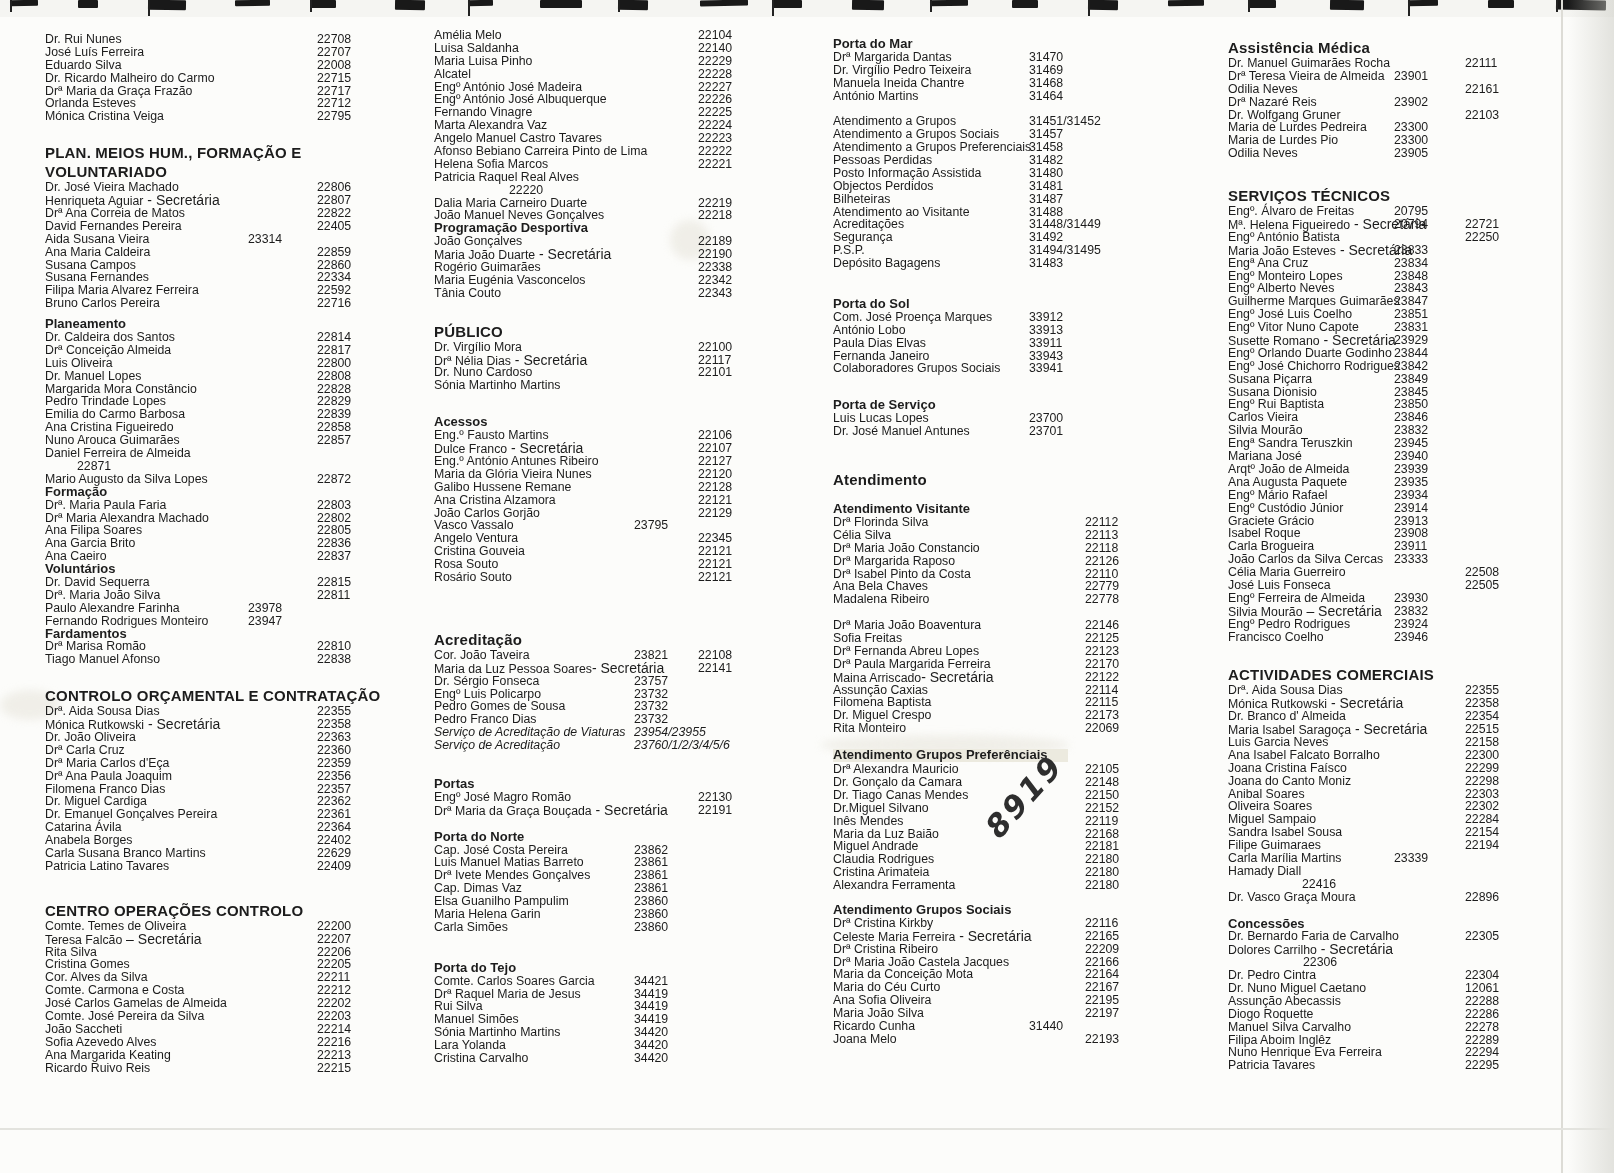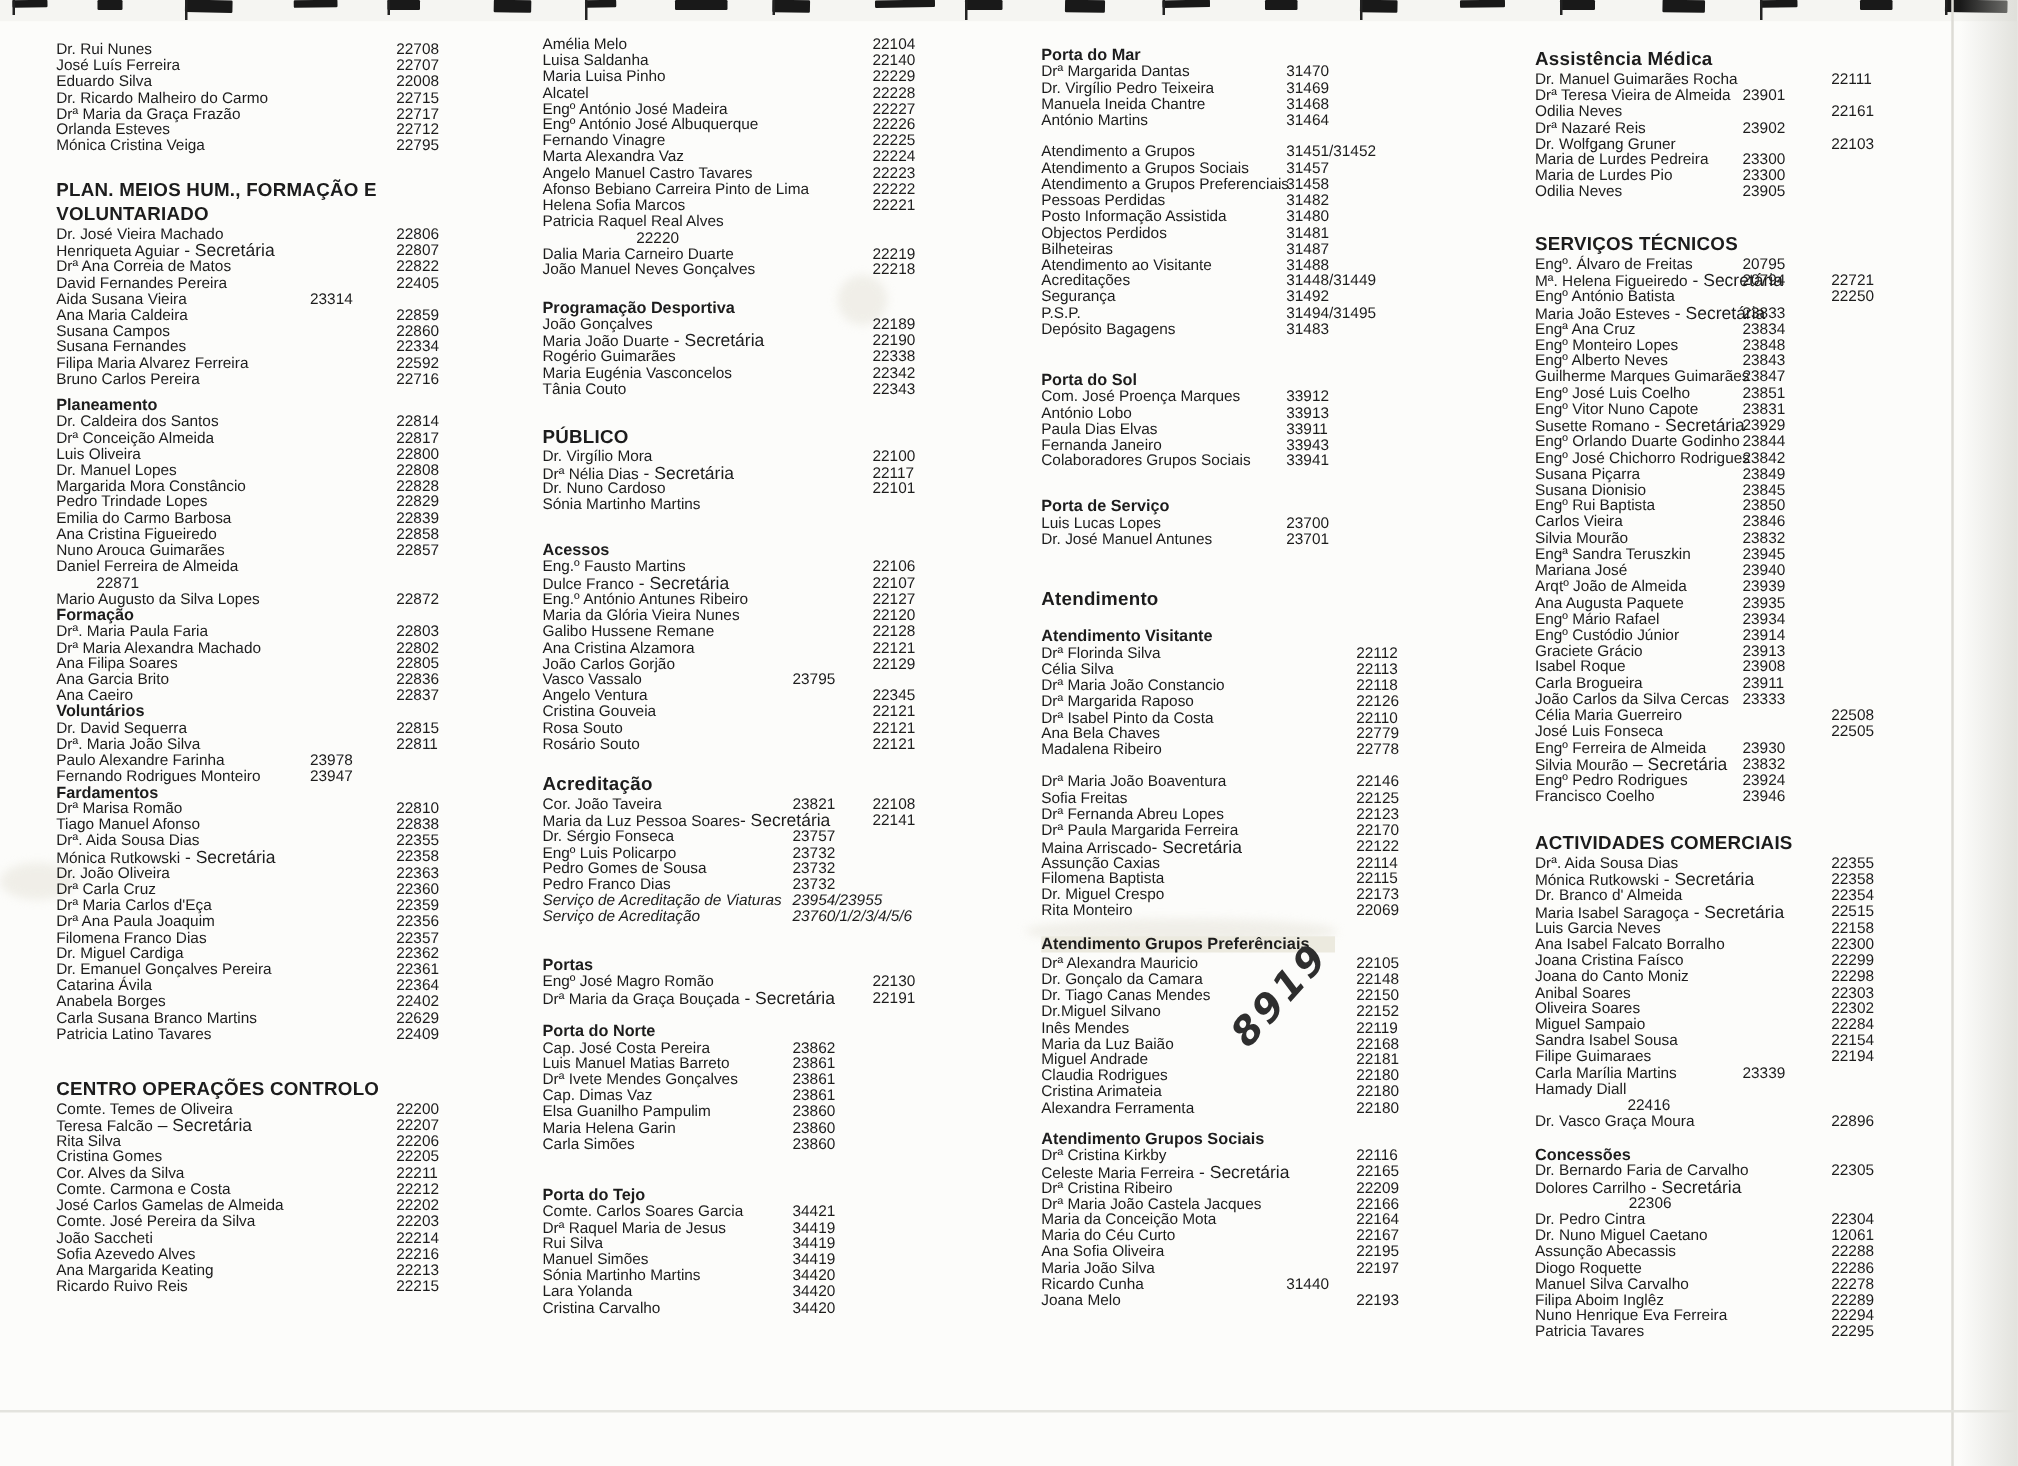--- a/index.html
+++ b/index.html
@@ -119,20 +119,21 @@
       <div class="row"><span class="nm">Ana Garcia Brito</span><span class="r">22836</span></div>
       <div class="row"><span class="nm">Ana Caeiro</span><span class="r">22837</span></div>
       <div class="h2">Voluntários</div>
       <div class="row"><span class="nm">Dr. David Sequerra</span><span class="r">22815</span></div>
       <div class="row"><span class="nm">Drª. Maria João Silva</span><span class="r">22811</span></div>
       <div class="row"><span class="nm">Paulo Alexandre Farinha</span><span class="m">23978</span></div>
       <div class="row"><span class="nm">Fernando Rodrigues Monteiro</span><span class="m">23947</span></div>
       <div class="h2">Fardamentos</div>
       <div class="row"><span class="nm">Drª Marisa Romão</span><span class="r">22810</span></div>
       <div class="row"><span class="nm">Tiago Manuel Afonso</span><span class="r">22838</span></div>
+      <div class="h1" style="margin-top: 20px;">CONTROLO ORÇAMENTAL E CONTRATAÇÃO</div>
       <div class="row"><span class="nm">Drª. Aida Sousa Dias</span><span class="r">22355</span></div>
       <div class="row"><span class="nm">Mónica Rutkowski<span class="sec"> - Secretária</span></span><span class="r">22358</span></div>
       <div class="row"><span class="nm">Dr. João Oliveira</span><span class="r">22363</span></div>
       <div class="row"><span class="nm">Drª Carla Cruz</span><span class="r">22360</span></div>
       <div class="row"><span class="nm">Drª Maria Carlos d'Eça</span><span class="r">22359</span></div>
       <div class="row"><span class="nm">Drª Ana Paula Joaquim</span><span class="r">22356</span></div>
       <div class="row"><span class="nm">Filomena Franco Dias</span><span class="r">22357</span></div>
       <div class="row"><span class="nm">Dr. Miguel Cardiga</span><span class="r">22362</span></div>
       <div class="row"><span class="nm">Dr. Emanuel Gonçalves Pereira</span><span class="r">22361</span></div>
       <div class="row"><span class="nm">Catarina Ávila</span><span class="r">22364</span></div>
@@ -162,21 +163,21 @@
       <div class="row"><span class="nm">Engº António José Albuquerque</span><span class="r">22226</span></div>
       <div class="row"><span class="nm">Fernando Vinagre</span><span class="r">22225</span></div>
       <div class="row"><span class="nm">Marta Alexandra Vaz</span><span class="r">22224</span></div>
       <div class="row"><span class="nm">Angelo Manuel Castro Tavares</span><span class="r">22223</span></div>
       <div class="row"><span class="nm">Afonso Bebiano Carreira Pinto de Lima</span><span class="r">22222</span></div>
       <div class="row"><span class="nm">Helena Sofia Marcos</span><span class="r">22221</span></div>
       <div class="row"><span class="nm">Patricia Raquel Real Alves</span></div>
       <div class="row"><span class="nm" style="padding-left: 75px;">22220</span></div>
       <div class="row"><span class="nm">Dalia Maria Carneiro Duarte</span><span class="r">22219</span></div>
       <div class="row"><span class="nm">João Manuel Neves Gonçalves</span><span class="r">22218</span></div>
-      <div class="h2" style="margin-top: 18px;">Programação Desportiva</div>
+      <div class="h2" style="">Programação Desportiva</div>
       <div class="row"><span class="nm">João Gonçalves</span><span class="r">22189</span></div>
       <div class="row"><span class="nm">Maria João Duarte<span class="sec"> - Secretária</span></span><span class="r">22190</span></div>
       <div class="row"><span class="nm">Rogério Guimarães</span><span class="r">22338</span></div>
       <div class="row"><span class="nm">Maria Eugénia Vasconcelos</span><span class="r">22342</span></div>
       <div class="row"><span class="nm">Tânia Couto</span><span class="r">22343</span></div>
       <div class="h1" style="margin-top: 22px;">PÚBLICO</div>
       <div class="row"><span class="nm">Dr. Virgílio Mora</span><span class="r">22100</span></div>
       <div class="row"><span class="nm">Drª Nélia Dias<span class="sec"> - Secretária</span></span><span class="r">22117</span></div>
       <div class="row"><span class="nm">Dr. Nuno Cardoso</span><span class="r">22101</span></div>
       <div class="row"><span class="nm">Sónia Martinho Martins</span></div>
@@ -186,21 +187,21 @@
       <div class="row"><span class="nm">Eng.º António Antunes Ribeiro</span><span class="r">22127</span></div>
       <div class="row"><span class="nm">Maria da Glória Vieira Nunes</span><span class="r">22120</span></div>
       <div class="row"><span class="nm">Galibo Hussene Remane</span><span class="r">22128</span></div>
       <div class="row"><span class="nm">Ana Cristina Alzamora</span><span class="r">22121</span></div>
       <div class="row"><span class="nm">João Carlos Gorjão</span><span class="r">22129</span></div>
       <div class="row"><span class="nm">Vasco Vassalo</span><span class="m">23795</span></div>
       <div class="row"><span class="nm">Angelo Ventura</span><span class="r">22345</span></div>
       <div class="row"><span class="nm">Cristina Gouveia</span><span class="r">22121</span></div>
       <div class="row"><span class="nm">Rosa Souto</span><span class="r">22121</span></div>
       <div class="row"><span class="nm">Rosário Souto</span><span class="r">22121</span></div>
-      <div class="h1" style="margin-top: 16px;">Acreditação</div>
+      <div class="h1" style="margin-top: 46px;">Acreditação</div>
       <div class="row"><span class="nm">Cor. João Taveira</span><span class="m">23821</span><span class="r">22108</span></div>
       <div class="row"><span class="nm">Maria da Luz Pessoa Soares<span class="sec">- Secretária</span></span><span class="r">22141</span></div>
       <div class="row"><span class="nm">Dr. Sérgio Fonseca</span><span class="m">23757</span></div>
       <div class="row"><span class="nm">Engº Luis Policarpo</span><span class="m">23732</span></div>
       <div class="row"><span class="nm">Pedro Gomes de Sousa</span><span class="m">23732</span></div>
       <div class="row"><span class="nm">Pedro Franco Dias</span><span class="m">23732</span></div>
       <div class="row it"><span class="nm">Serviço de Acreditação de Viaturas</span><span class="m">23954/23955</span></div>
       <div class="row it"><span class="nm">Serviço de Acreditação</span><span class="m">23760/1/2/3/4/5/6</span></div>
       <div class="h2" style="margin-top: 26px;">Portas</div>
       <div class="row"><span class="nm">Engº José Magro Romão</span><span class="r">22130</span></div>

